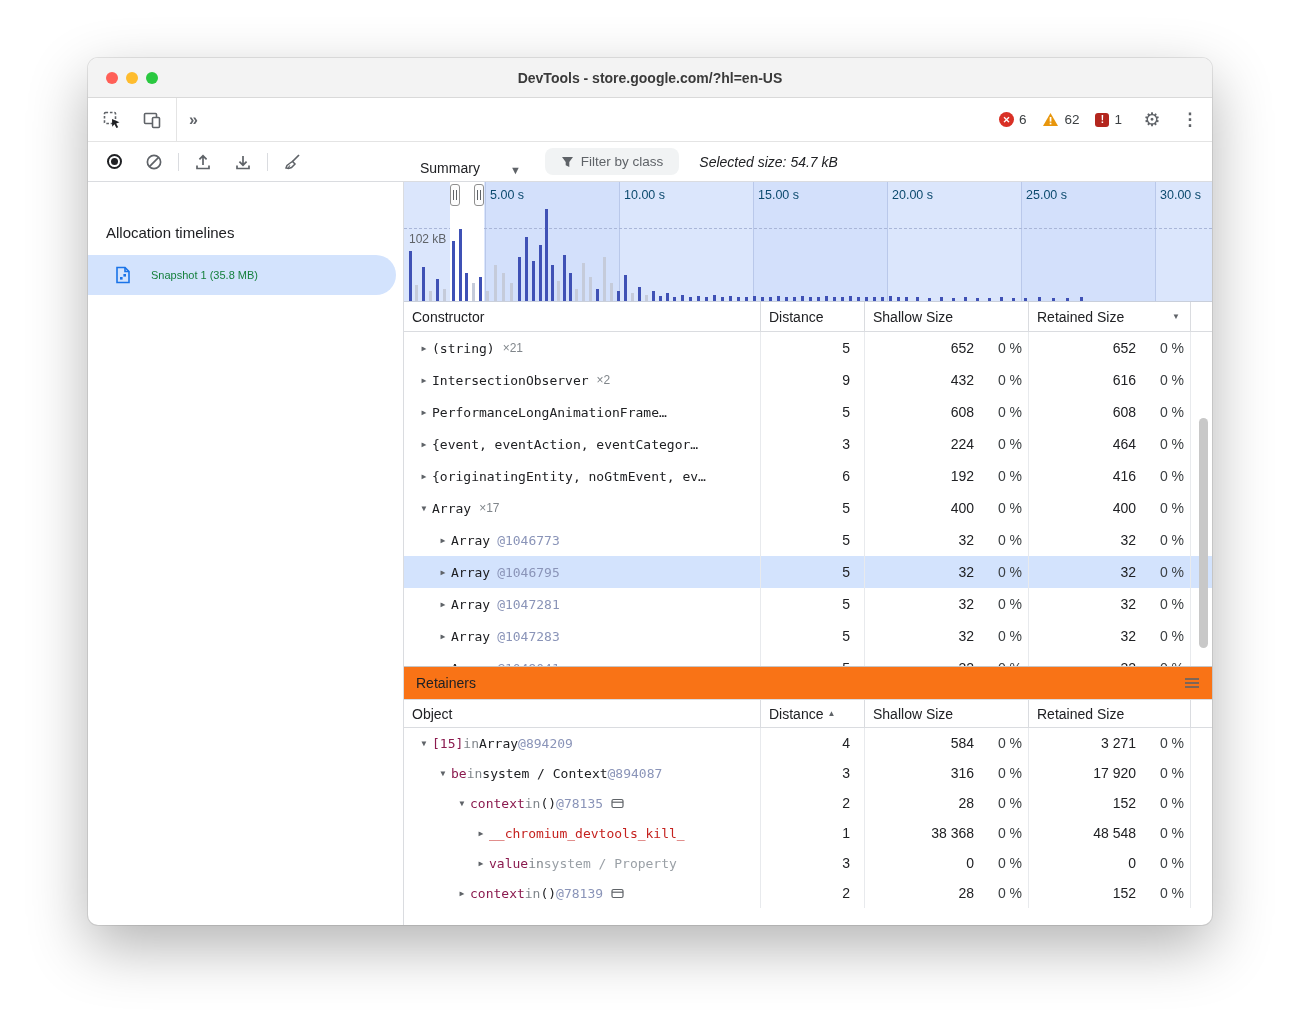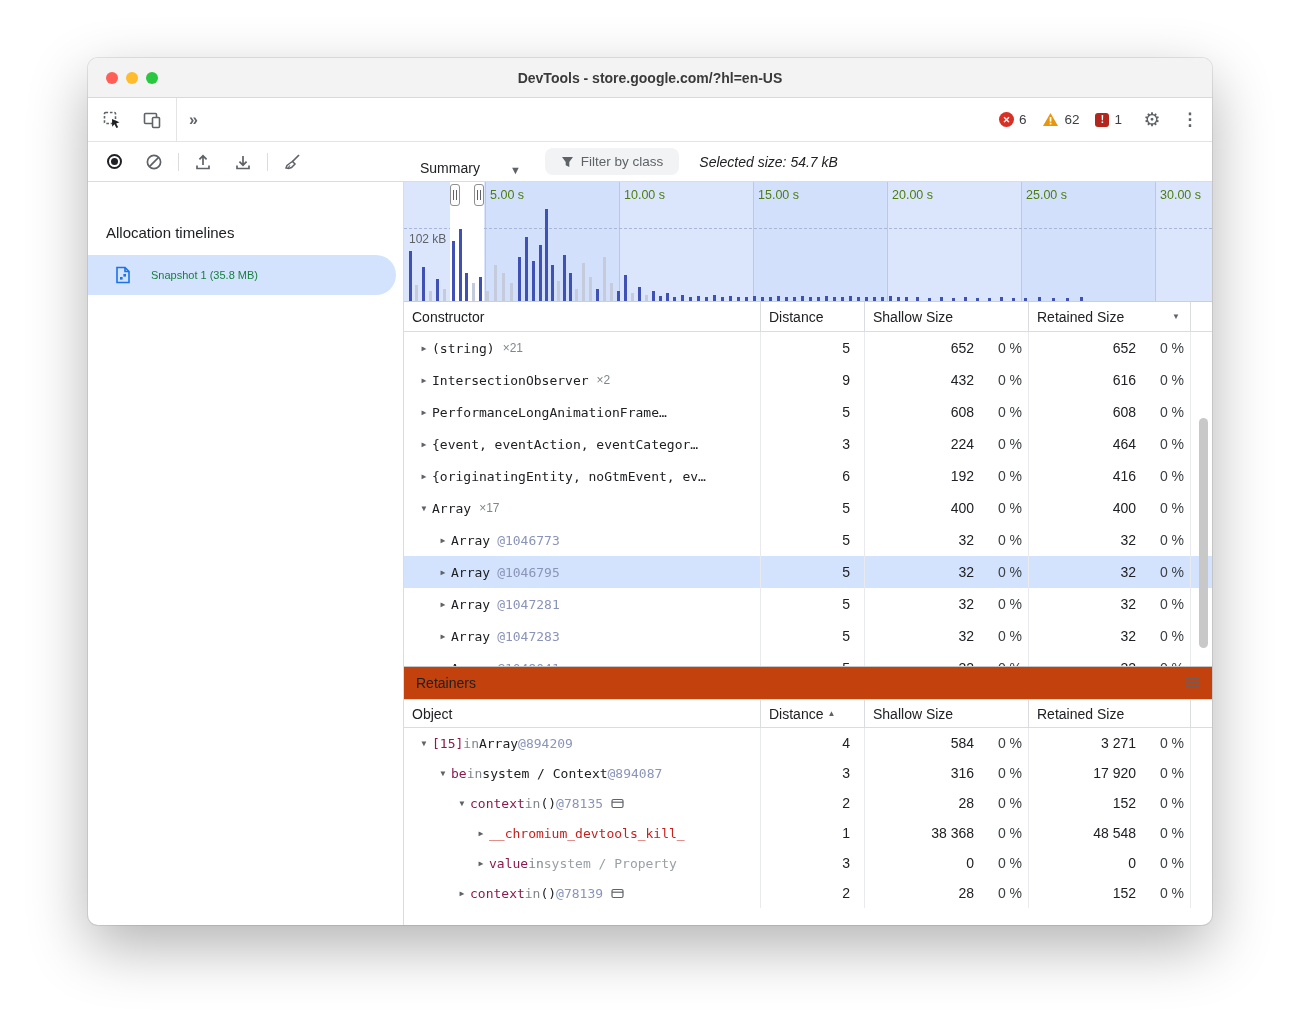--- a/index.html
+++ b/index.html
@@ -58,21 +58,21 @@
   .section-label { margin-top:28px; padding-left:18px; font-size:15px; color:#202124; }
   .snapshot-item { margin-top:14px; height:40px; width:308px; background:#d3e3fd; border-radius:0 20px 20px 0;
     display:flex; align-items:center; gap:18px; padding-left:25px; }
   .snapshot-label { font-size:11px; color:#15803d; }
   .main { flex:1; min-width:0; display:flex; flex-direction:column; }
   
   .chart { height:120px; flex:none; position:relative; overflow:hidden; border-bottom:1px solid #c9cfdb; background:#dbe6fc; }
   .stripe { position:absolute; top:0; bottom:0; z-index:1; }
   .sa { background:#dbe6fc; } .sb { background:#d3e0fb; }
   .gridline { position:absolute; top:0; bottom:0; width:1px; background:#b9c8ea; z-index:2; }
-  .ticklabel { position:absolute; top:6px; font-size:12.5px; color:#4d7c0f; z-index:5; }
+  .ticklabel { position:absolute; top:6px; font-size:12.5px; color:#0c4a6e; z-index:5; }
   .selwin { position:absolute; top:0; bottom:0; background:#ffffff; z-index:3; }
   .maxline { position:absolute; left:0; right:0; top:46px; border-top:1px dashed #a9b6d8; z-index:3; }
   .maxlabel { position:absolute; left:5px; top:50px; font-size:12px; color:#5f6368; z-index:5; }
   .bar { position:absolute; bottom:0; width:3px; z-index:4; }
   .bb { background:#3f51b5; } .bg2 { background:#c5cbda; }
   .handle { position:absolute; top:2px; width:10px; height:22px; background:#fdfdfd; border:1px solid #8f8f8f;
     border-radius:3px; z-index:6; display:flex; align-items:center; justify-content:center; gap:2px; }
   .handle i { display:block; width:1px; height:10px; background:#5f6368; }
   
   .thead { height:30px; flex:none; display:flex; border-bottom:1px solid #dadce0; background:#fff; }
@@ -99,21 +99,21 @@
   .expander { width:16px; flex:none; display:flex; justify-content:center; font-size:8px; color:#5f6368; }
   .mono, .c.namec { font-family:"DejaVu Sans Mono", monospace; font-size:13px; }
   .ctor-name { color:#202124; }
   .objid { color:#8a94b8; margin-left:7px; }
   .mult { color:#80868b; font-family:"Liberation Sans", sans-serif; font-size:12px; margin-left:8px; }
   .r-prop { color:#8b1b4f; } .r-kw { color:#80868b; } .r-obj { color:#202124; }
   .r-id { color:#8a94b8; } .r-red { color:#c5221f; } .r-dim { color:#9aa0a6; }
   .frame-icon { margin-left:8px; display:inline-flex; }
   .scroll-thumb { position:absolute; right:4px; top:86px; width:9px; height:230px; background:#c8c8c8; border-radius:5px; z-index:9; }
   .retainers-bar { height:19px; flex:none; display:flex; align-items:center; padding:16px 12px;
-    border-top:1px solid #c6c6c6; border-bottom:1px solid #dadce0; background:#c2410c; font-size:14px; color:#202124; }
+    border-top:1px solid #c6c6c6; border-bottom:1px solid #dadce0; background:#f97316; font-size:14px; color:#202124; }
   .retainers-bar .menu-ic { margin-left:auto; display:inline-flex; }
   svg { display:block; }
 </style>
 </head>
 <body>
 
 <div class="window">
 
   <div class="titlebar">
     <div class="traffic">

